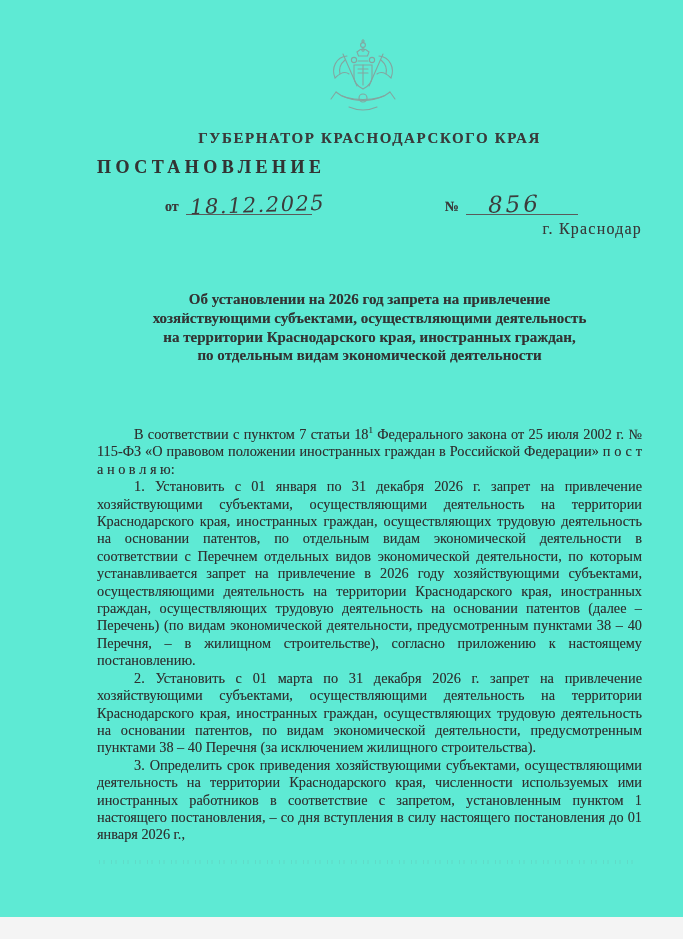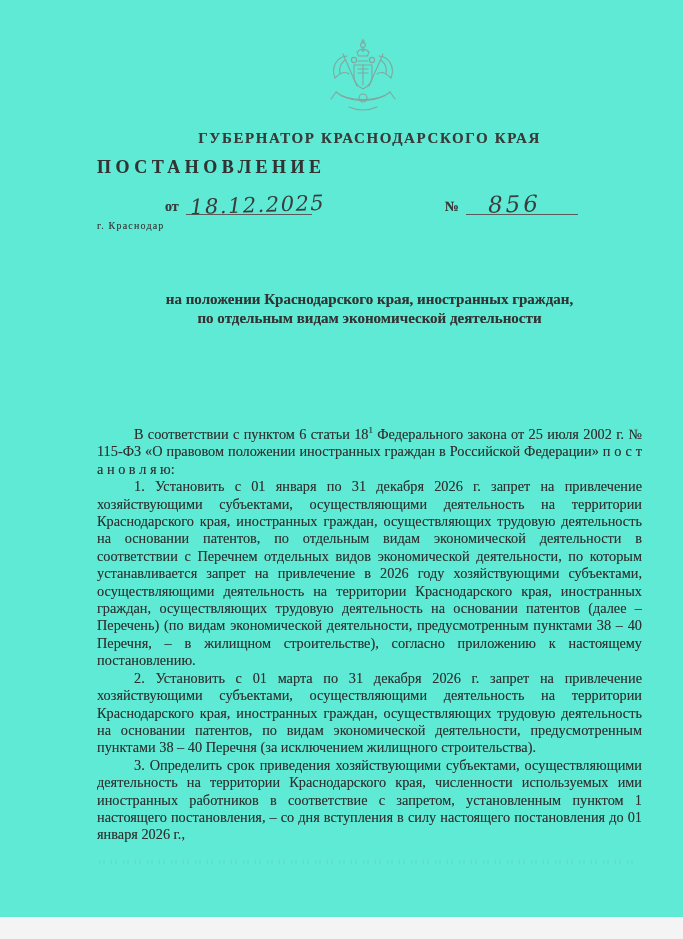--- a/index.html
+++ b/index.html
@@ -63,22 +63,22 @@
     font-family: "DejaVu Serif", serif;
     font-style: italic;
     color: #3c3c3c;
     white-space: nowrap;
     text-shadow: none;
   }
   .hand-date { left: 4px; font-size: 21px; letter-spacing: 1.5px; transform: rotate(-2deg); }
   .hand-number { left: 22px; font-size: 23px; letter-spacing: 3px; transform: rotate(-1.5deg); }
   .city {
     position: absolute; top: 220px; left: 0; width: 100%;
-    text-align: left;
-    font-size: 10px;
+    text-align: right;
+    font-size: 16px;
     letter-spacing: 1.2px;
     color: #3a3a3a;
   }
   .doc-title {
     position: absolute; top: 290px; left: 0; width: 100%;
     text-align: center;
     font-weight: bold;
     font-size: 15px;
     line-height: 18.8px;
     color: #333333;
@@ -155,26 +155,28 @@
         <span class="field-label">от</span><span class="blank blank-date"><span class="hand hand-date">18.12.2025</span></span>
       </div>
       <div class="number-group">
         <span class="field-label">№</span><span class="blank blank-number"><span class="hand hand-number">856</span></span>
       </div>
     </div>
 
     <div class="city">г. Краснодар</div>
 
     <div class="doc-title">
-      <div>на положении Краснодарского края, иностранных граждан,</div>
+      <div>Об установлении на 2026 год запрета на привлечение</div>
+      <div>хозяйствующими субъектами, осуществляющими деятельность</div>
+      <div>на территории Краснодарского края, иностранных граждан,</div>
       <div>по отдельным видам экономической деятельности</div>
     </div>
 
     <div class="body-text">
-      <p><span>В соответствии с пунктом 6 статьи 18</span><span class="sup">1</span><span> Федерального закона от 25 июля 2002 г. № 115-ФЗ «О правовом положении иностранных граждан в Российской Федерации» </span><span>п о с т а н о в л я ю:</span></p>
+      <p><span>В соответствии с пунктом 7 статьи 18</span><span class="sup">1</span><span> Федерального закона от 25 июля 2002 г. № 115-ФЗ «О правовом положении иностранных граждан в Российской Федерации» </span><span>п о с т а н о в л я ю:</span></p>
       <p>1. Установить с 01 января по 31 декабря 2026 г. запрет на привлечение хозяйствующими субъектами, осуществляющими деятельность на территории Краснодарского края, иностранных граждан, осуществляющих трудовую деятельность на основании патентов, по отдельным видам экономической деятельности в соответствии с Перечнем отдельных видов экономической деятельности, по которым устанавливается запрет на привлечение в 2026 году хозяйствующими субъектами, осуществляющими деятельность на территории Краснодарского края, иностранных граждан, осуществляющих трудовую деятельность на основании патентов (далее – Перечень) (по видам экономической деятельности, предусмотренным пунктами 38 – 40 Перечня, – в жилищном строительстве), согласно приложению к настоящему постановлению.</p>
       <p>2. Установить с 01 марта по 31 декабря 2026 г. запрет на привлечение хозяйствующими субъектами, осуществляющими деятельность на территории Краснодарского края, иностранных граждан, осуществляющих трудовую деятельность на основании патентов, по видам экономической деятельности, предусмотренным пунктами 38 – 40 Перечня (за исключением жилищного строительства).</p>
       <p>3. Определить срок приведения хозяйствующими субъектами, осуществляющими деятельность на территории Краснодарского края, численности используемых ими иностранных работников в соответствие с запретом, установленным пунктом 1 настоящего постановления, – со дня вступления в силу настоящего постановления до 01 января 2026 г.,</p>
     </div>
 
   </div>
 
   <div class="scan-noise"></div>
 
 </div>

